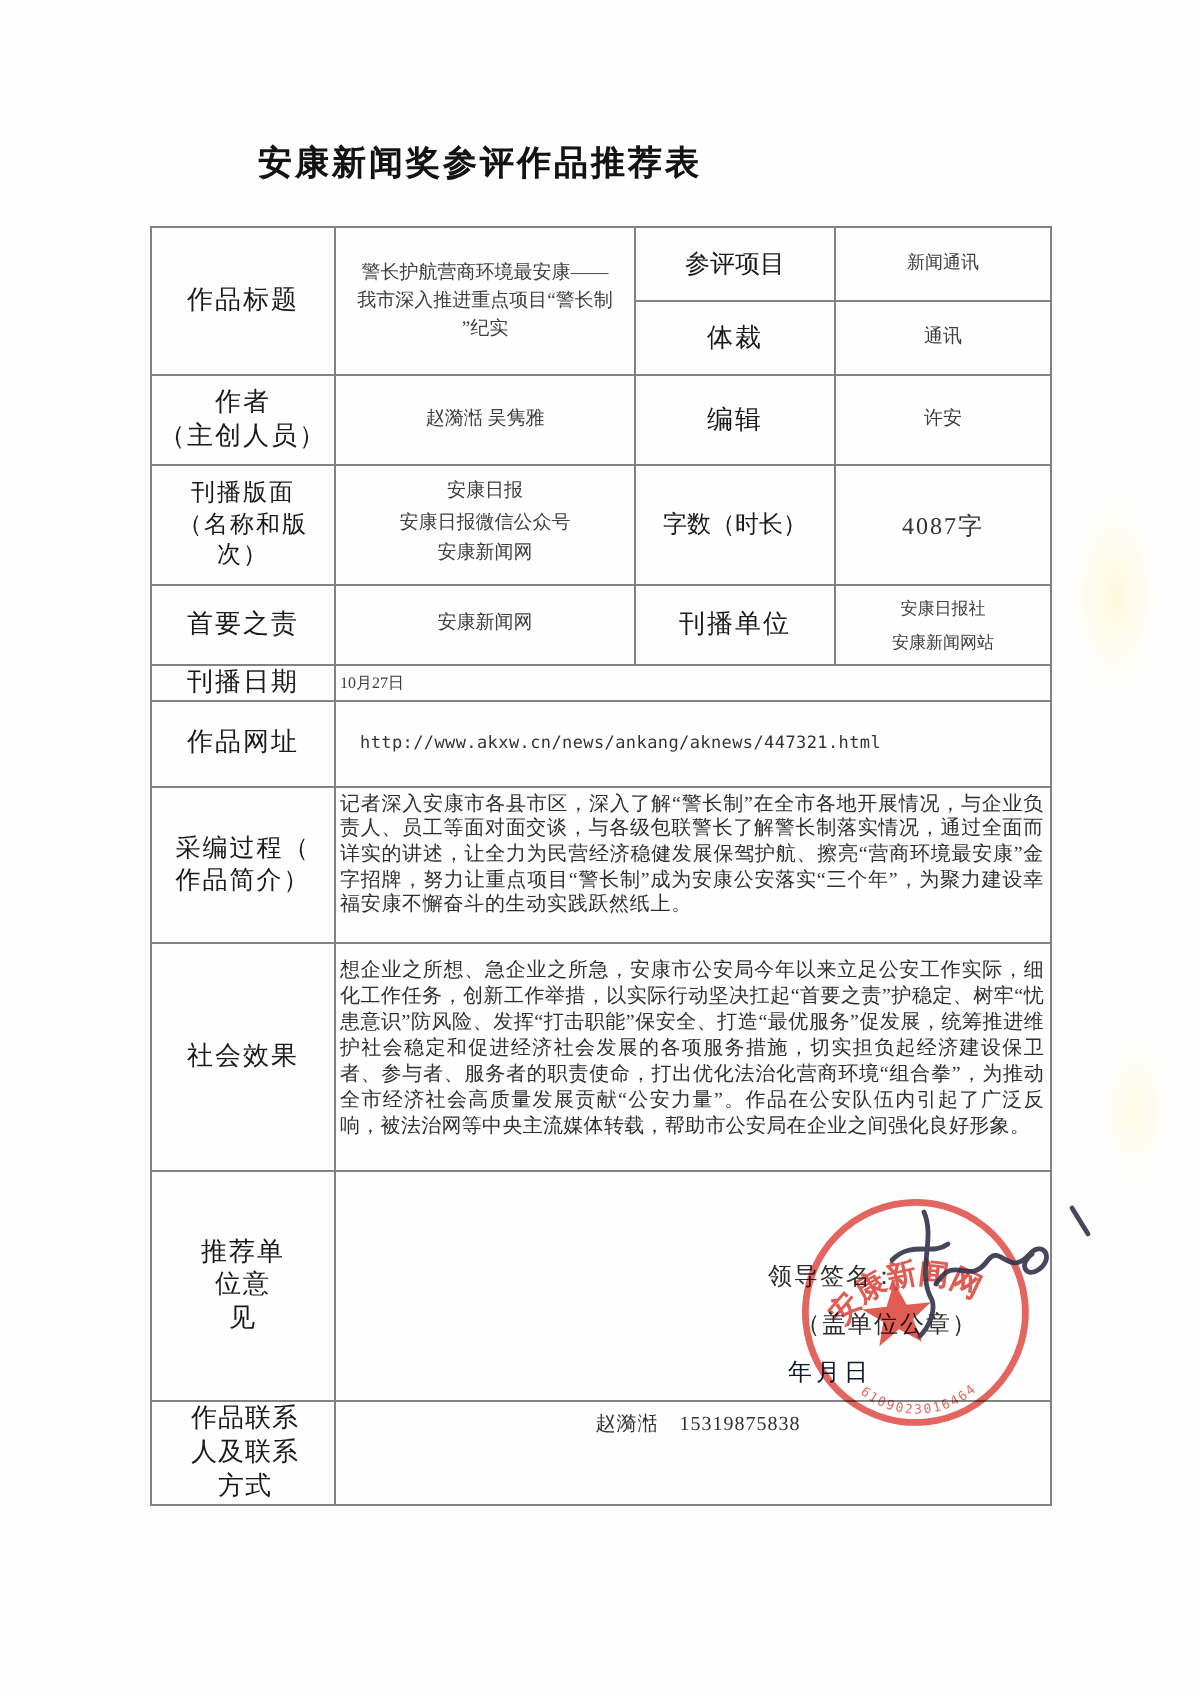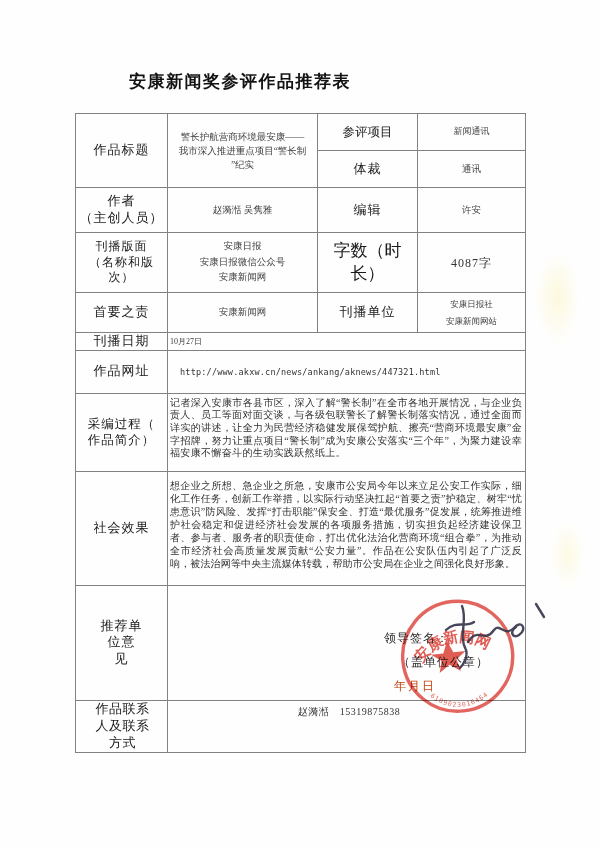--- a/index.html
+++ b/index.html
@@ -40,21 +40,21 @@
   }
   .para{
     font-size:10px;color:#303030;text-align:justify;text-align-last:left;
     line-height:12.6px;padding:3px 3px 11px 2px;letter-spacing:0.35px;
   }
   .para.social{line-height:13px;letter-spacing:0.15px;}
   .sign-cell{position:relative;}
   .sign-block{position:absolute;left:0;top:0;width:100%;height:100%;}
   .sign-line1{position:absolute;left:216px;top:44px;font-size:12px;color:#2d2d2d;letter-spacing:1px;}
   .sign-line2{position:absolute;left:230px;top:68px;font-size:12px;color:#2d2d2d;letter-spacing:1px;}
-  .sign-line3{position:absolute;left:226px;top:92px;font-size:12px;color:#c2410c;letter-spacing:2px;}
+  .sign-line3{position:absolute;left:226px;top:92px;font-size:12px;color:#0f172a;letter-spacing:2px;}
   .contact-lbl{text-align:center;padding-left:3px;letter-spacing:0.5px;}
   .contact-val{
     vertical-align:top;text-align:center;font-size:10px;color:#333;
     padding:4px 0 0 5px;letter-spacing:0.5px;
   }
   .stamp{
     position:absolute;left:390px;top:594px;width:140px;height:130px;
     mix-blend-mode:multiply;opacity:0.92;transform:rotate(-6deg);
     pointer-events:none;
   }
@@ -97,21 +97,21 @@
     <td class="val">赵漪湉 吴隽雅</td>
     <td class="lbl">编辑</td>
     <td class="val">许安</td>
   </tr>
   <tr style="height:60px">
     <td class="lbl" style="font-size:12px">刊播版面
 （名称和版次）</td>
     <td class="val" style="line-height:1.65">安康日报
 安康日报微信公众号
 安康新闻网</td>
-    <td class="lbl small" style="font-size:17px">字数（时长）</td>
+    <td class="lbl small" style="font-size:12px">字数（时长）</td>
     <td class="val wordcount">4087字</td>
   </tr>
   <tr style="height:40px">
     <td class="lbl">首要之责</td>
     <td class="val">安康新闻网</td>
     <td class="lbl">刊播单位</td>
     <td class="val tiny">安康日报社
 安康新闻网站</td>
   </tr>
   <tr style="height:17px">

